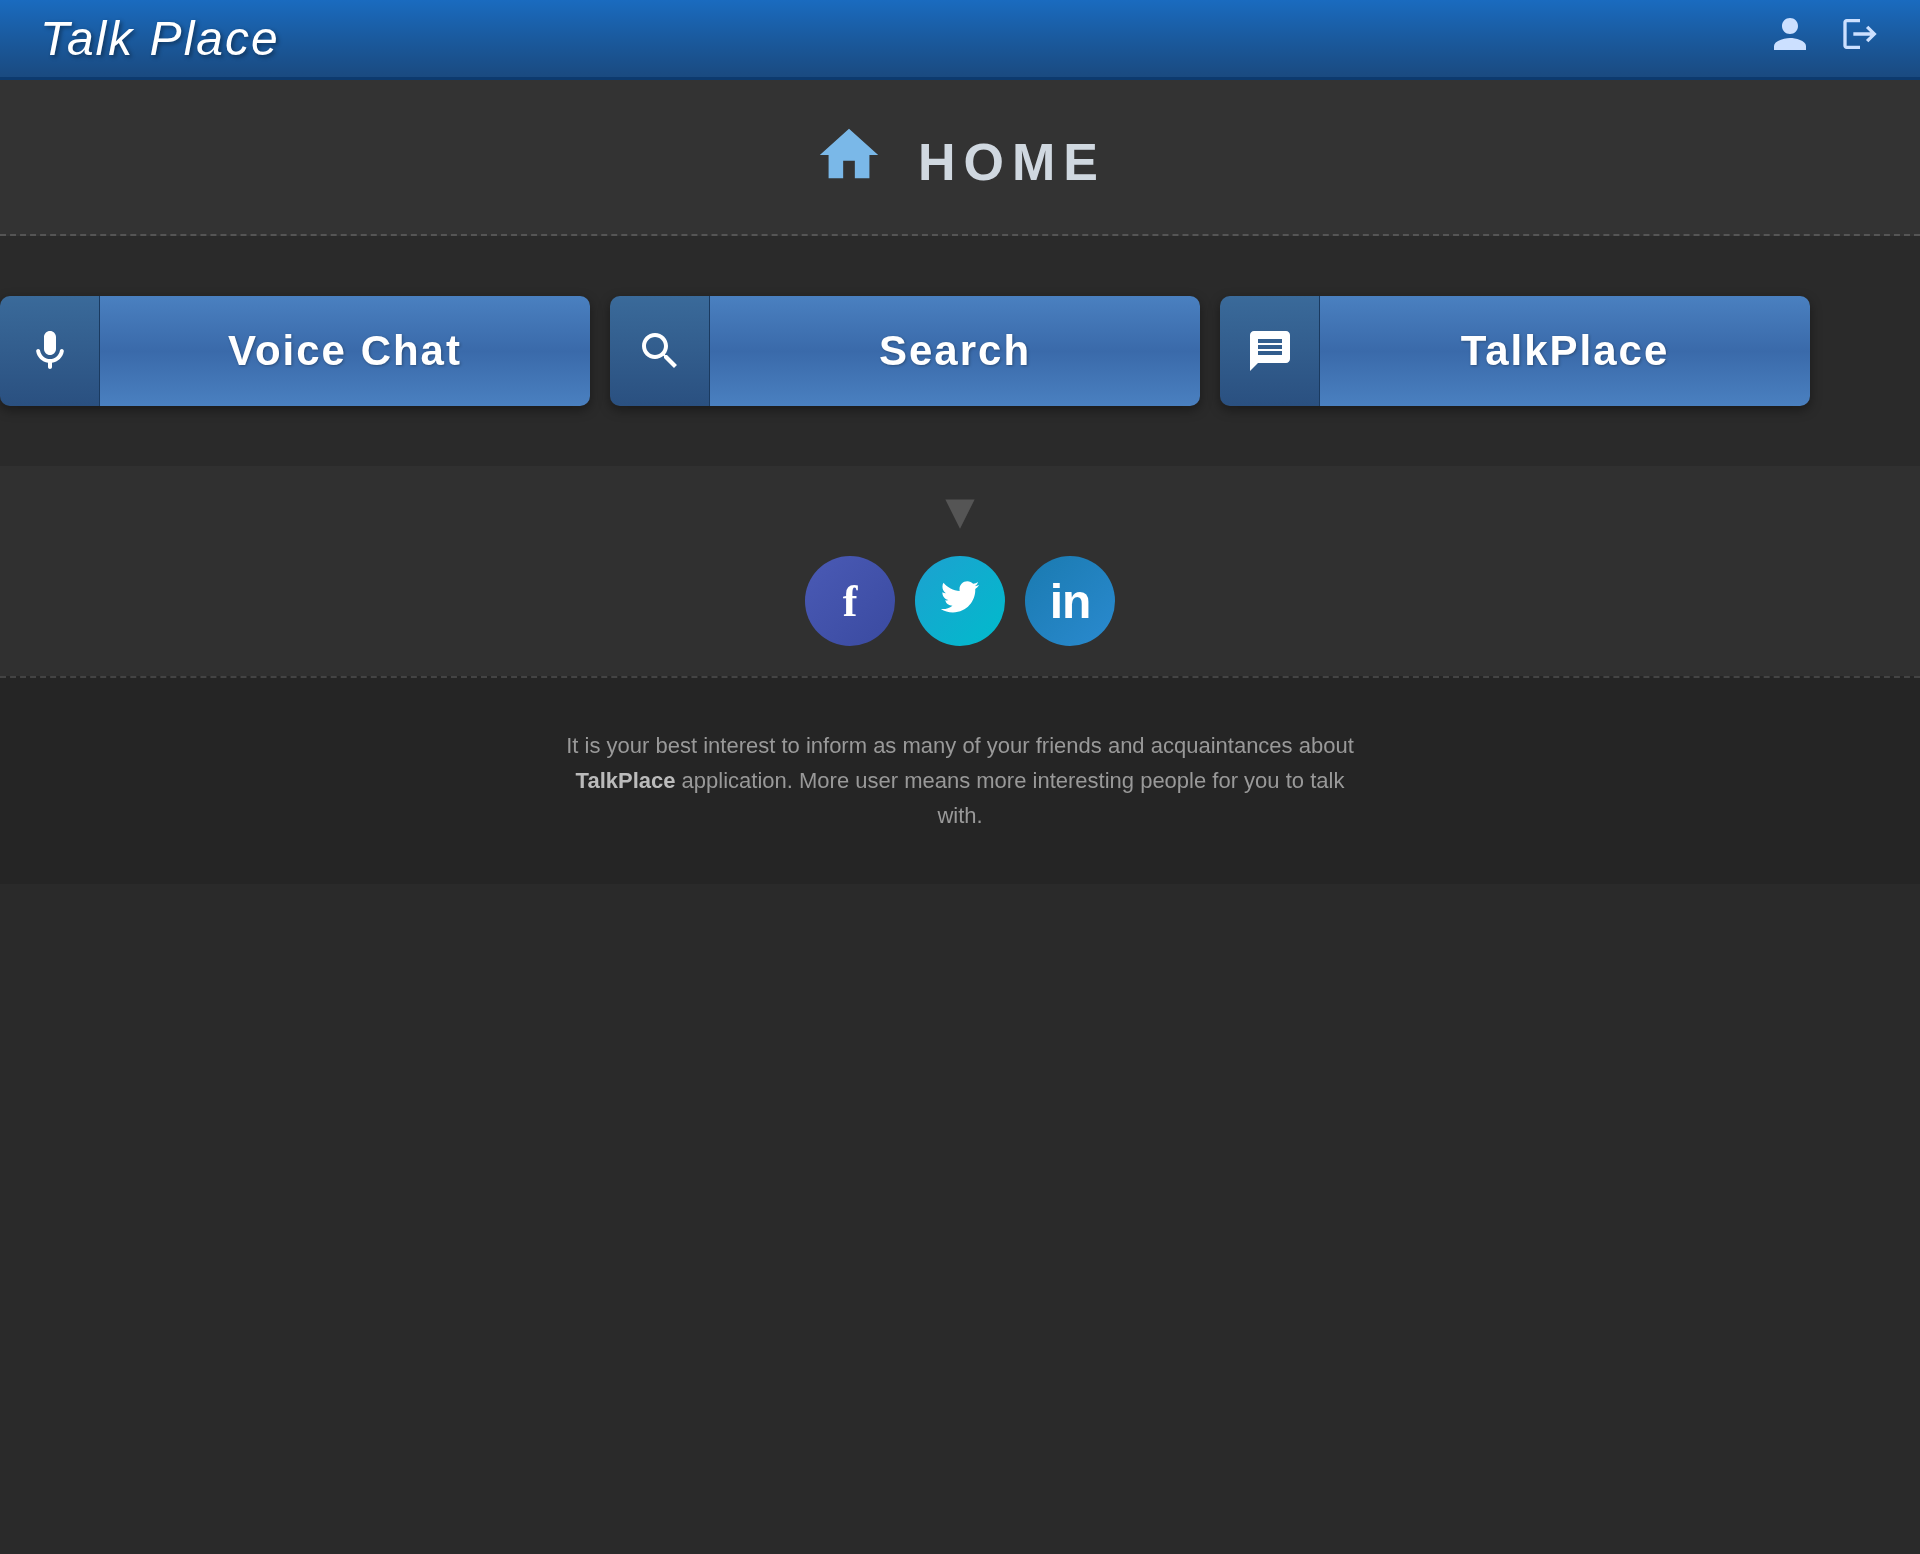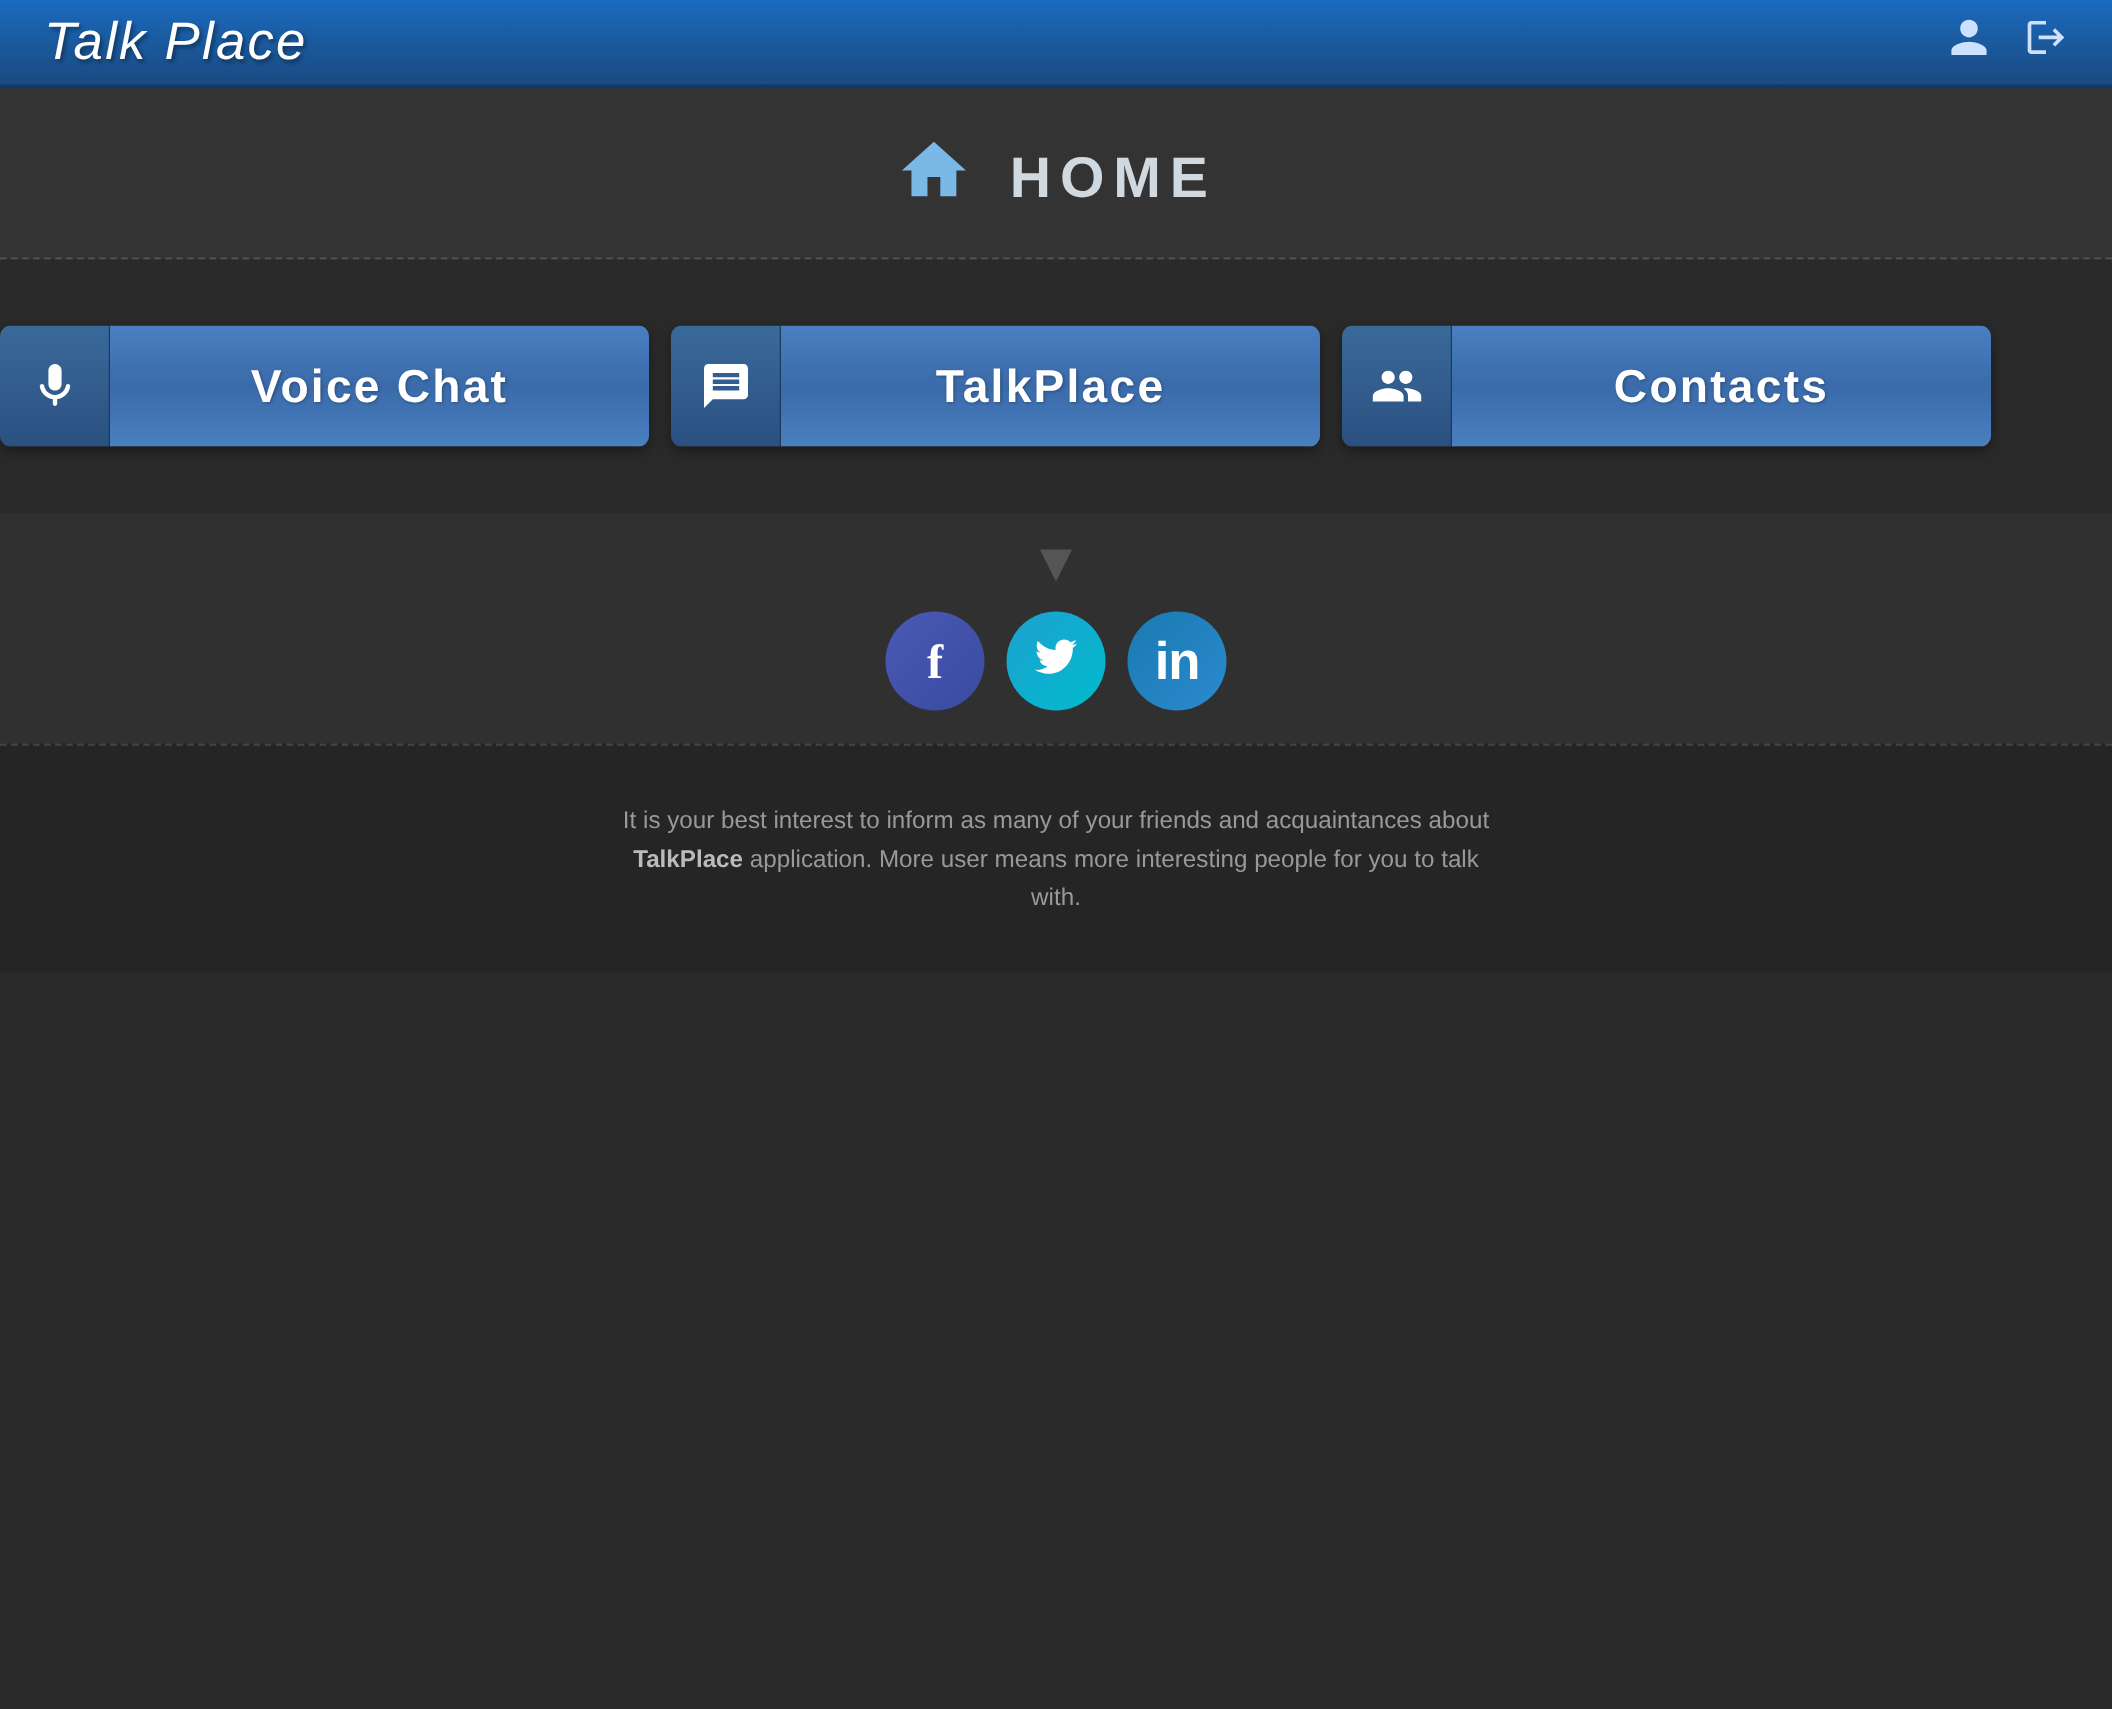--- a/index.html
+++ b/index.html
@@ -231,42 +231,42 @@
     <div class="nav-button-icon-area">
       <svg viewBox="0 0 24 24">
         <path d="M12 14c1.66 0 3-1.34 3-3V5c0-1.66-1.34-3-3-3S9 3.34 9 5v6c0 1.66 1.34 3 3 3zm5.91-3c-.49 0-.9.36-.98.85C16.52 14.2 14.47 16 12 16s-4.52-1.8-4.93-4.15c-.08-.49-.49-.85-.98-.85-.61 0-1.09.54-1 1.14.49 3 2.89 5.35 5.91 5.78V20c0 .55.45 1 1 1s1-.45 1-1v-2.08c3.02-.43 5.42-2.78 5.91-5.78.1-.6-.39-1.14-1-1.14z"></path>
       </svg>
     </div>
     <div class="nav-button-label-area">
       <span class="nav-button-label">Voice Chat</span>
     </div>
   </div>
 
+  <div class="nav-button">
+    <div class="nav-button-icon-area">
+      <svg viewBox="0 0 24 24">
+        <path d="M15.5 14h-.79l-.28-.27C15.41 12.59 16 11.11 16 9.5 16 5.91 13.09 3 9.5 3S3 5.91 3 9.5 5.91 16 9.5 16c1.61 0 3.09-.59 4.23-1.57l.27.28v.79l5 4.99L20.49 19l-4.99-5zm-6 0C7.01 14 5 11.99 5 9.5S7.01 5 9.5 5 14 7.01 14 9.5 11.99 14 9.5 14z"></path>
+      </svg>
+    </div>
+    <div class="nav-button-label-area">
+      <span class="nav-button-label">Search</span>
+    </div>
+  </div>
 
   <div class="nav-button">
     <div class="nav-button-icon-area">
       <svg viewBox="0 0 24 24">
         <path d="M20 2H4c-1.1 0-2 .9-2 2v18l4-4h14c1.1 0 2-.9 2-2V4c0-1.1-.9-2-2-2zm-2 12H6v-2h12v2zm0-3H6V9h12v2zm0-3H6V6h12v2z"></path>
       </svg>
     </div>
     <div class="nav-button-label-area">
       <span class="nav-button-label">TalkPlace</span>
     </div>
   </div>
 
-  <div class="nav-button">
-    <div class="nav-button-icon-area">
-      <svg viewBox="0 0 24 24">
-        <path d="M16 11c1.66 0 2.99-1.34 2.99-3S17.66 5 16 5c-1.66 0-3 1.34-3 3s1.34 3 3 3zm-8 0c1.66 0 2.99-1.34 2.99-3S9.66 5 8 5C6.34 5 5 6.34 5 8s1.34 3 3 3zm0 2c-2.33 0-7 1.17-7 3.5V19h14v-2.5c0-2.33-4.67-3.5-7-3.5zm8 0c-.29 0-.62.02-.97.05 1.16.84 1.97 1.97 1.97 3.45V19h6v-2.5c0-2.33-4.67-3.5-7-3.5z"></path>
-      </svg>
-    </div>
-    <div class="nav-button-label-area">
-      <span class="nav-button-label">Contacts</span>
-    </div>
-  </div>
 
 </main>
 
 <div class="footer-divider">
   <div class="chevron-down">▼</div>
   <div class="social-row">
     <div class="social-btn social-facebook">
       <span style="font-family: serif; font-size: 44px; font-weight: bold;">f</span>
     </div>
     <div class="social-btn social-twitter">

